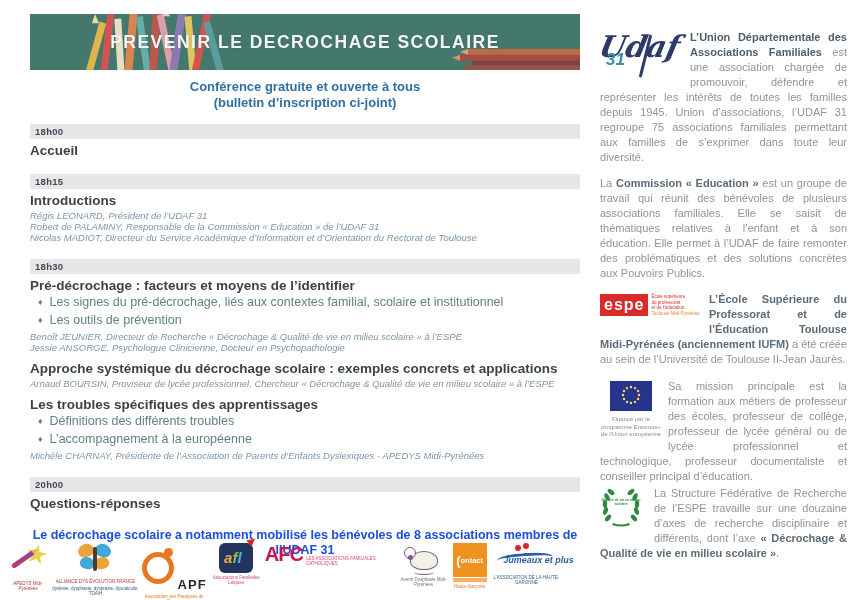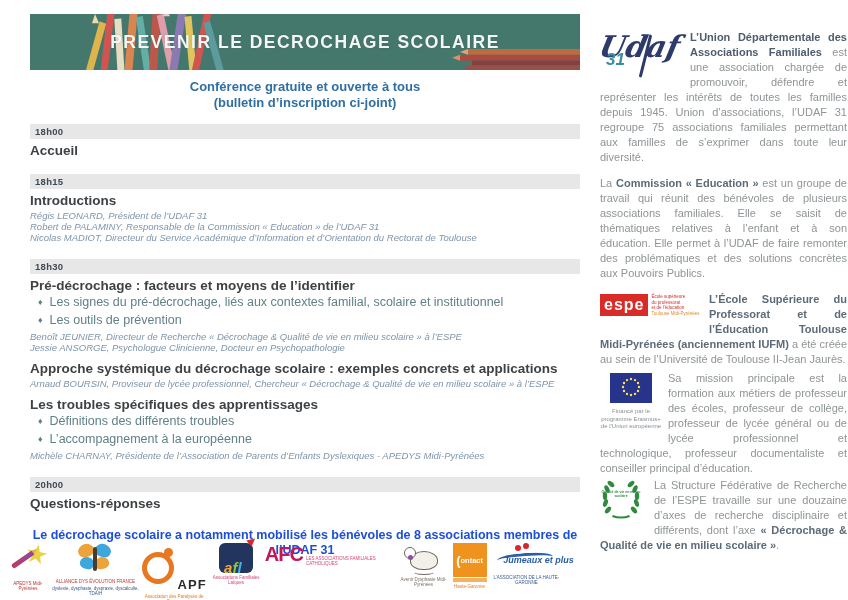--- a/index.html
+++ b/index.html
@@ -58,21 +58,21 @@
   .bw3{left:5px;top:14px;background:#3fa7dc;width:14px;height:12px;transform:rotate(14deg);}
   .bw4{right:6px;top:14px;background:#eda33c;width:14px;height:12px;transform:rotate(-14deg);}
   .bbody{position:absolute;left:18px;top:4px;width:4px;height:24px;background:#4a3c2c;border-radius:2px;}
   
   .apf-art{display:flex;align-items:center;}
   .apf-ring{position:relative;width:22px;height:22px;border:5px solid #e87722;border-radius:50%;}
   .apf-ring::after{content:"";position:absolute;right:-4px;top:-9px;width:9px;height:9px;background:#e87722;border-radius:50%;}
   .apf-text{font-size:13px;font-weight:bold;color:#2b2b2b;margin-left:4px;letter-spacing:1px;margin-top:34px;}
   
   .afl-art{position:relative;width:34px;height:30px;background:#23355e;border-radius:6px;}
-  .afl-text{position:absolute;left:5px;top:16px;font-size:15px;font-weight:bold;font-style:italic;}
+  .afl-text{position:absolute;left:5px;top:6px;font-size:15px;font-weight:bold;font-style:italic;}
   .afl-text .c1{color:#f2a93b;}.afl-text .c2{color:#8cc63f;}.afl-text .c3{color:#45b1e8;}
   .afl-arrow{position:absolute;right:-3px;top:-6px;width:0;height:0;border-left:8px solid #d9262c;border-top:4px solid transparent;border-bottom:4px solid transparent;transform:rotate(-40deg);}
   
   .afc-art{display:flex;align-items:flex-end;}
   .afc-text{font-size:20px;font-weight:bold;color:#c2185b;letter-spacing:-1px;}
   .afc-side{font-size:4.5px;color:#d6447c;line-height:5px;margin-left:3px;text-transform:uppercase;}
   
   .turtle{position:relative;width:42px;height:32px;}
   .t-shell{position:absolute;left:8px;top:8px;width:26px;height:17px;border:1.5px solid #6e665e;border-radius:50% 50% 45% 45%;background:#f3efe9;}
   .t-head{position:absolute;left:2px;top:4px;width:10px;height:10px;border:1.5px solid #6e665e;border-radius:50%;background:#fff;}
@@ -292,21 +292,21 @@
       <span class="udaf-num">31</span>
       <span class="udaf-stroke"></span>
     </span>
     <span class="rc-lead-bold">L’Union Départementale des Associations Familiales</span><span> est une association chargée de promouvoir, défendre et représenter les intérêts de toutes les familles depuis 1945. Union d’associations, l’UDAF 31 regroupe 75 associations familiales permettant aux familles de s’exprimer dans toute leur diversité.</span>
   </p>
 
   <p>
     <span>La </span><span class="rc-bold">Commission « Education »</span><span> est un groupe de travail qui réunit des bénévoles de plusieurs associations familiales. Elle se saisit de thématiques relatives à l’enfant et à son éducation. Elle permet à l’UDAF de faire remonter des problématiques et des solutions concrètes aux Pouvoirs Publics.</span>
   </p>
 
-  <p class="clearfix" style="margin-bottom:4px;">
+  <p class="clearfix" style="margin-bottom:12px;">
     <span class="espe-logo">
       <span class="espe-box">espe</span>
       <span class="espe-side">
         <span>École supérieure</span><br>
         <span>du professorat</span><br>
         <span>et de l’éducation</span><br>
         <span class="or">Toulouse Midi-Pyrénées</span>
       </span>
     </span>
     <span class="rc-bold">L’École Supérieure du Professorat et de l’Éducation Toulouse Midi-Pyrénées (anciennement IUFM)</span><span> a été créée au sein de l’Université de Toulouse II-Jean Jaurès.</span>

